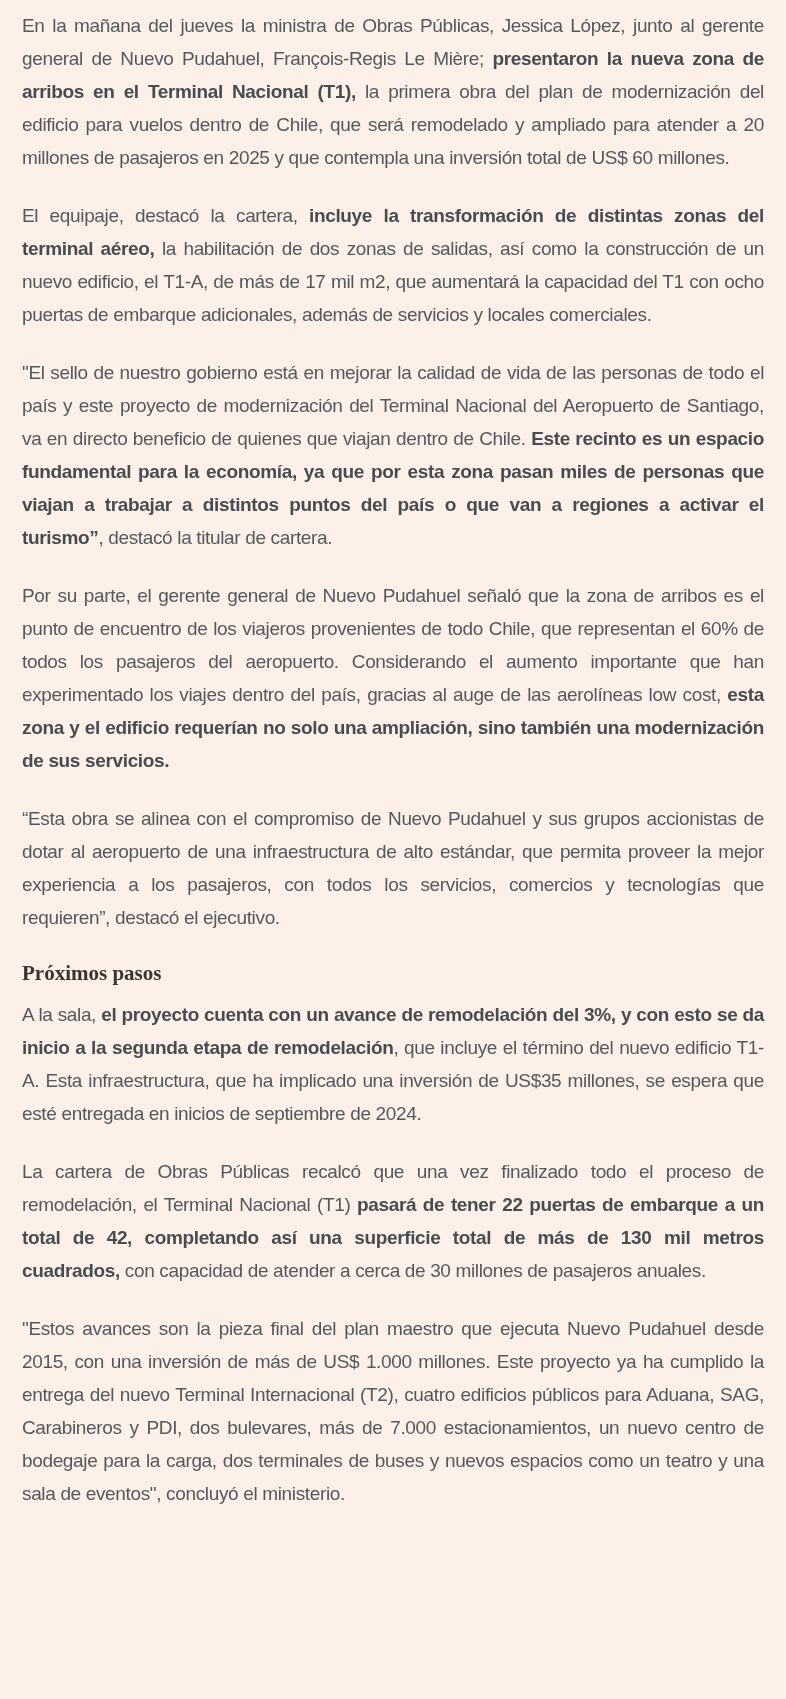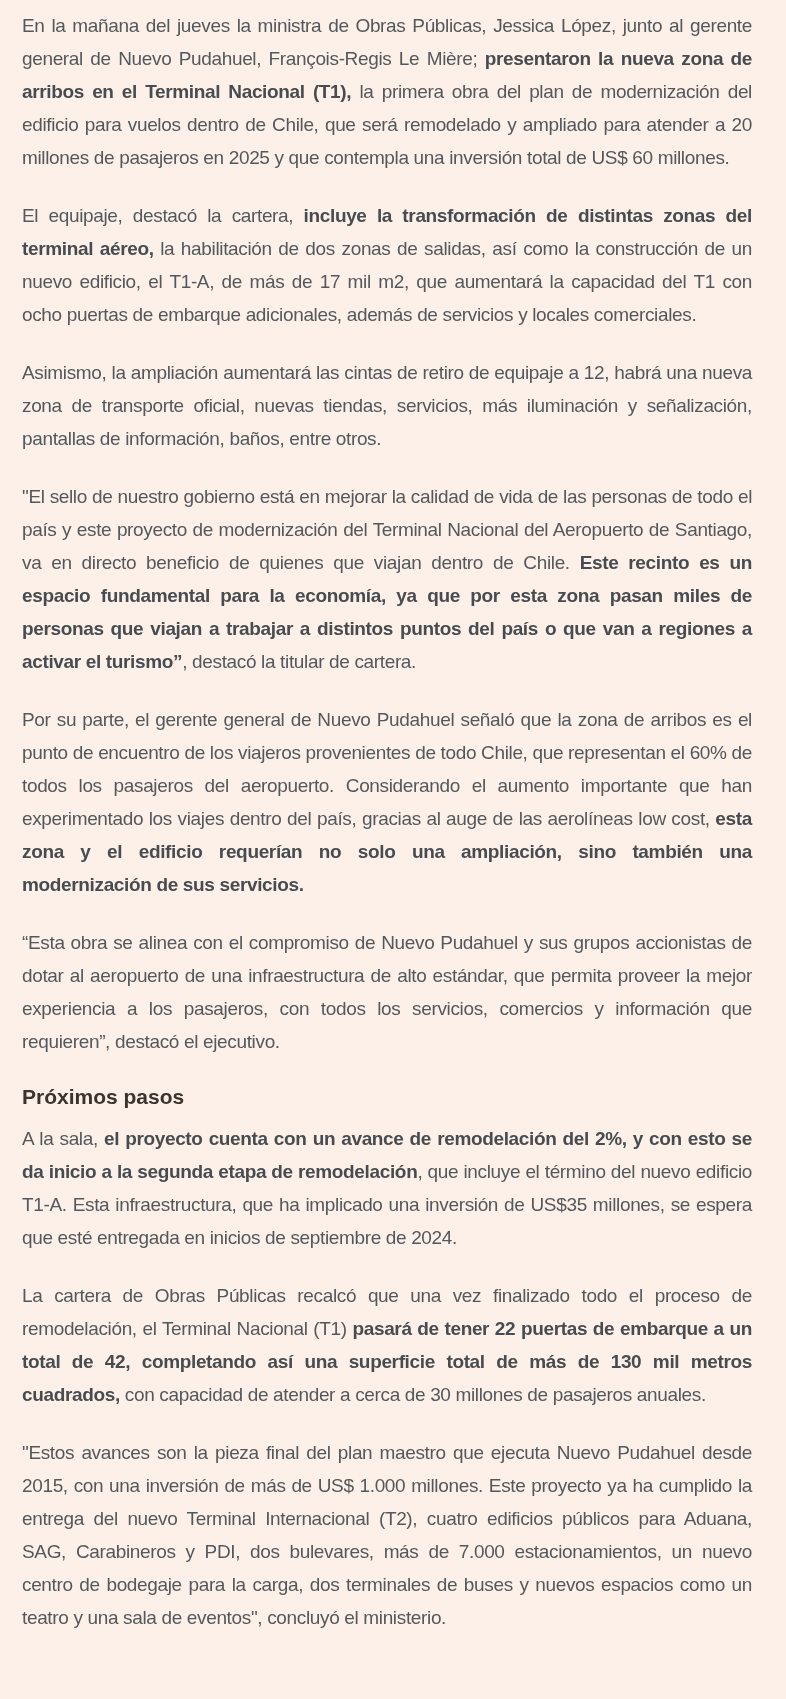--- a/index.html
+++ b/index.html
@@ -13,49 +13,48 @@
     padding: 9px 22px 20px 22px;
     background: #fdf0e8;
   }
   .article p {
     font-family: "Liberation Sans", "DejaVu Sans", sans-serif;
     font-size: 19px;
     line-height: 33px;
     letter-spacing: -0.35px;
     color: #53585c;
     text-align: justify;
-    margin: 0 12px 25px 0;
+    margin: 0 0 25px 0;
   }
   .article p strong {
     font-weight: bold;
     color: #474c50;
   }
   .article h3 {
-    font-family: Liberation Sans, sans-serif;
+    font-family: Liberation Serif, serif;
     font-size: 21px;
     font-weight: bold;
     color: #3a332e;
     margin: 0 0 11px 0;
     line-height: 28px;
     text-align: left;
     letter-spacing: 0;
   }
   .article p:last-child {
     margin-bottom: 0;
   }
 </style>
 </head>
 <body>
 
 <div class="page">
   <article class="article" id="article-root">
       <p><span>En la mañana del jueves la ministra de Obras Públicas, Jessica López, junto al gerente general de Nuevo Pudahuel, François-Regis Le Mière; </span><strong>presentaron la nueva zona de arribos en el Terminal Nacional (T1),</strong><span> la primera obra del plan de modernización del edificio para vuelos dentro de Chile, que será remodelado y ampliado para atender a 20 millones de pasajeros en 2025 y que contempla una inversión total de US$ 60 millones.</span></p>
       <p><span>El equipaje, destacó la cartera, </span><strong>incluye la transformación de distintas zonas del terminal aéreo,</strong><span> la habilitación de dos zonas de salidas, así como la construcción de un nuevo edificio, el T1-A, de más de 17 mil m2, que aumentará la capacidad del T1 con ocho puertas de embarque adicionales, además de servicios y locales comerciales.</span></p>
-      <p><span>Asimismo, la ampliación aumentará las cintas de retiro de equipaje a 12, habrá una nueva zona de transporte oficial, nuevas tiendas, servicios, más iluminación y señalización, pantallas de información, baños, entre otros.</span></p>
       <p><span>"El sello de nuestro gobierno está en mejorar la calidad de vida de las personas de todo el país y este proyecto de modernización del Terminal Nacional del Aeropuerto de Santiago, va en directo beneficio de quienes que viajan dentro de Chile. </span><strong>Este recinto es un espacio fundamental para la economía, ya que por esta zona pasan miles de personas que viajan a trabajar a distintos puntos del país o que van a regiones a activar el turismo”</strong><span>, destacó la titular de cartera.</span></p>
       <p><span>Por su parte, el gerente general de Nuevo Pudahuel señaló que la zona de arribos es el punto de encuentro de los viajeros provenientes de todo Chile, que representan el 60% de todos los pasajeros del aeropuerto. Considerando el aumento importante que han experimentado los viajes dentro del país, gracias al auge de las aerolíneas low cost, </span><strong>esta zona y el edificio requerían no solo una ampliación, sino también una modernización de sus servicios.</strong></p>
-      <p><span>“Esta obra se alinea con el compromiso de Nuevo Pudahuel y sus grupos accionistas de dotar al aeropuerto de una infraestructura de alto estándar, que permita proveer la mejor experiencia a los pasajeros, con todos los servicios, comercios y información que requieren”, destacó el ejecutivo.</span></p>
+      <p><span>“Esta obra se alinea con el compromiso de Nuevo Pudahuel y sus grupos accionistas de dotar al aeropuerto de una infraestructura de alto estándar, que permita proveer la mejor experiencia a los pasajeros, con todos los servicios, comercios y tecnologías que requieren”, destacó el ejecutivo.</span></p>
       <h3>Próximos pasos</h3>
-      <p><span>A la sala, </span><strong>el proyecto cuenta con un avance de remodelación del 2%, y con esto se da inicio a la segunda etapa de remodelación</strong><span>, que incluye el término del nuevo edificio T1-A. Esta infraestructura, que ha implicado una inversión de US$35 millones, se espera que esté entregada en inicios de septiembre de 2024.</span></p>
+      <p><span>A la sala, </span><strong>el proyecto cuenta con un avance de remodelación del 3%, y con esto se da inicio a la segunda etapa de remodelación</strong><span>, que incluye el término del nuevo edificio T1-A. Esta infraestructura, que ha implicado una inversión de US$35 millones, se espera que esté entregada en inicios de septiembre de 2024.</span></p>
       <p><span>La cartera de Obras Públicas recalcó que una vez finalizado todo el proceso de remodelación, el Terminal Nacional (T1) </span><strong>pasará de tener 22 puertas de embarque a un total de 42, completando así una superficie total de más de 130 mil metros cuadrados,</strong><span> con capacidad de atender a cerca de 30 millones de pasajeros anuales.</span></p>
       <p><span>"Estos avances son la pieza final del plan maestro que ejecuta Nuevo Pudahuel desde 2015, con una inversión de más de US$ 1.000 millones. Este proyecto ya ha cumplido la entrega del nuevo Terminal Internacional (T2), cuatro edificios públicos para Aduana, SAG, Carabineros y PDI, dos bulevares, más de 7.000 estacionamientos, un nuevo centro de bodegaje para la carga, dos terminales de buses y nuevos espacios como un teatro y una sala de eventos", concluyó el ministerio.</span></p>
     </article>
 </div>
 
 </body></html>

